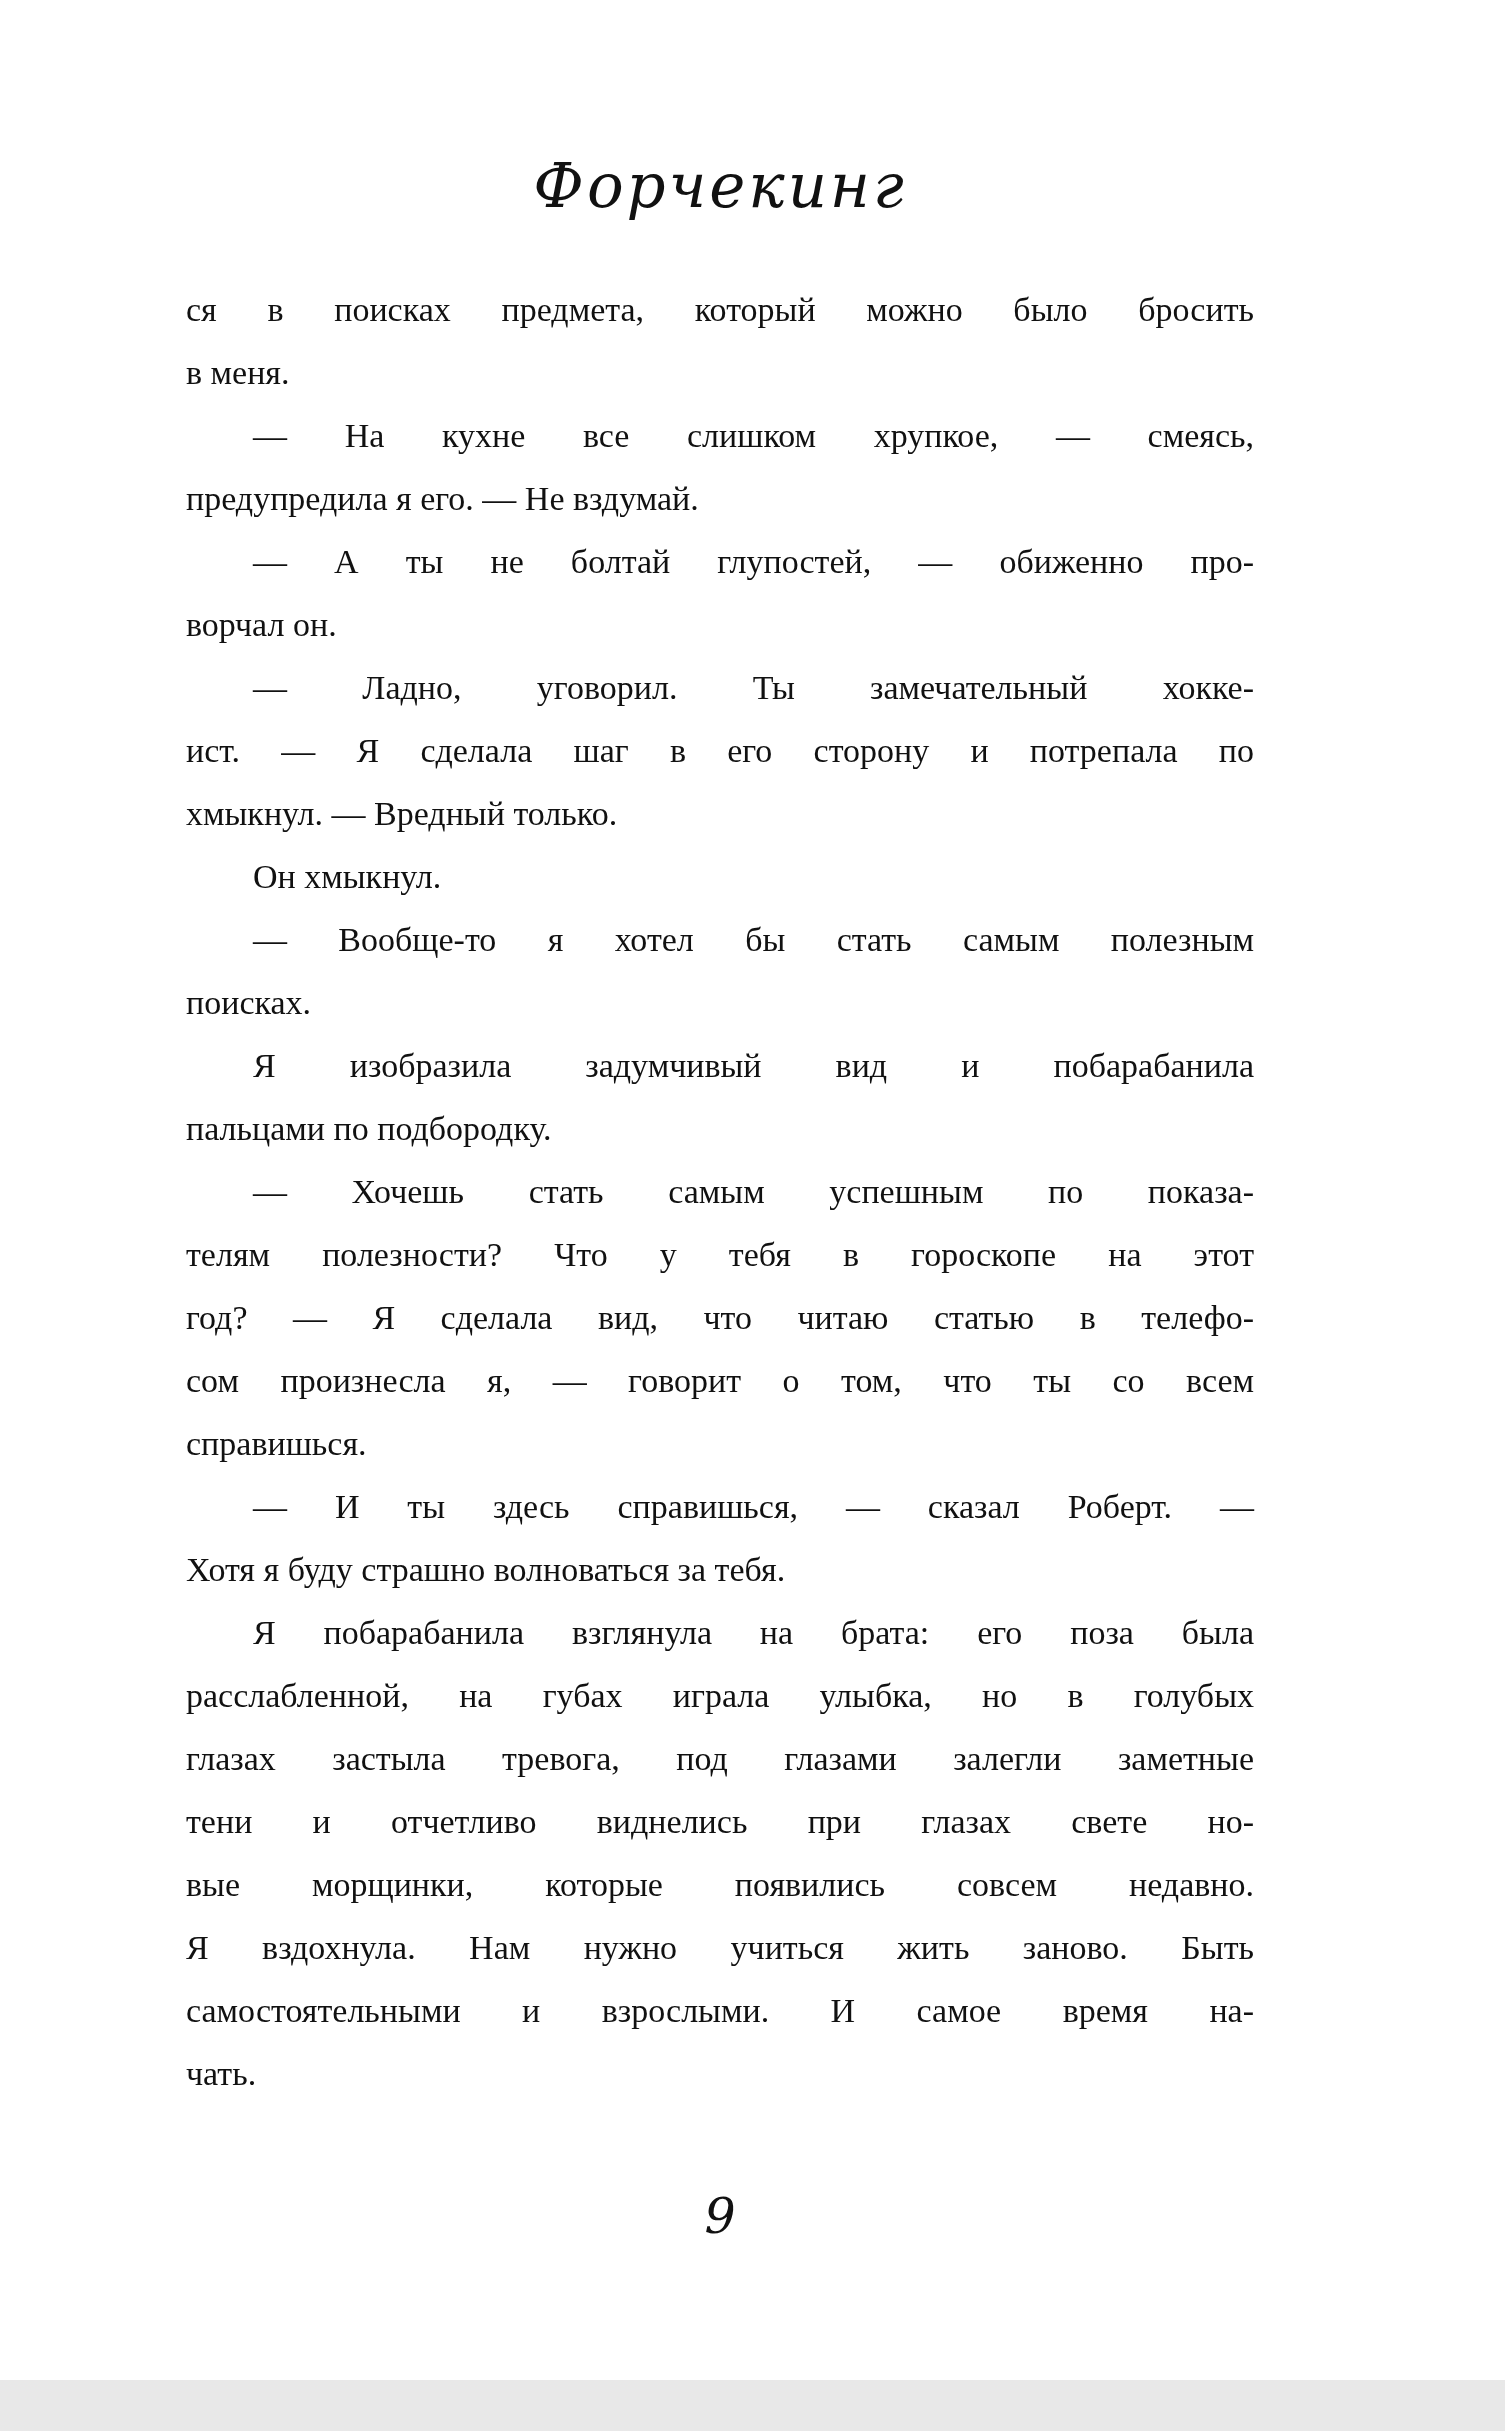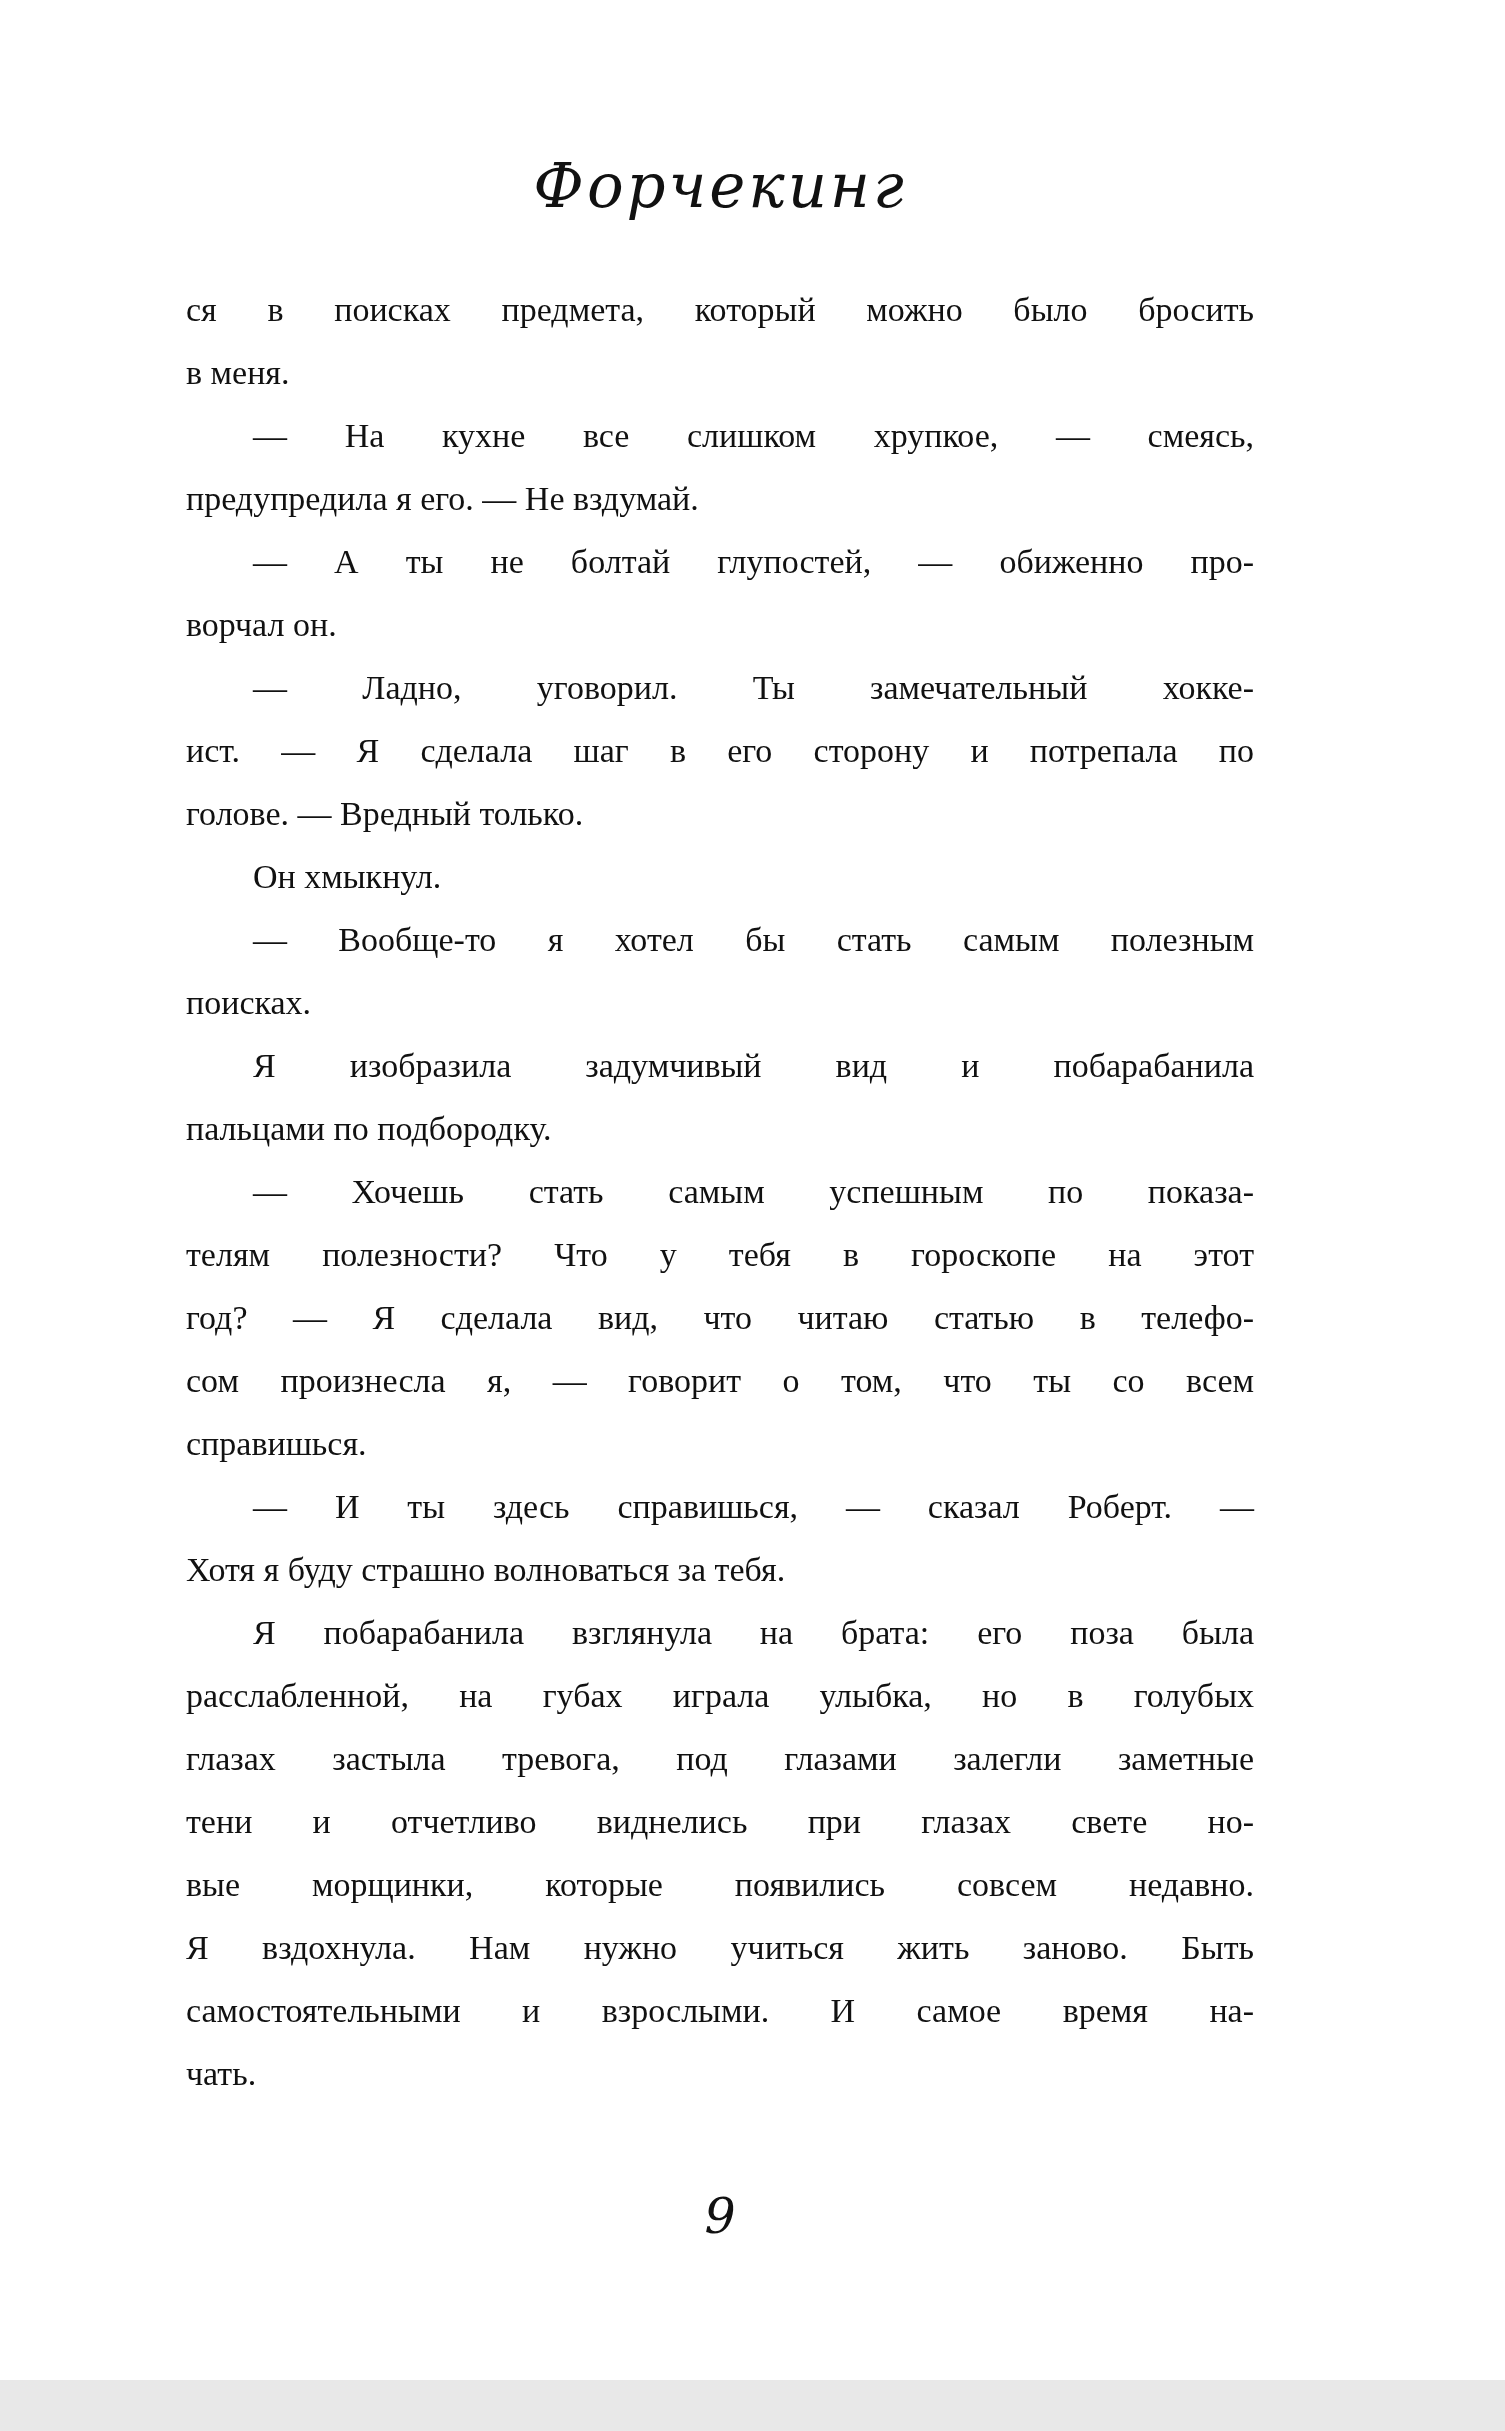--- a/index.html
+++ b/index.html
@@ -79,21 +79,21 @@
         <div class="line indent">— На кухне все слишком хрупкое, — смеясь,</div>
         <div class="line last">предупредила я его. — Не вздумай.</div>
       </div>
       <div class="paragraph">
         <div class="line indent">— А ты не болтай глупостей, — обиженно про-</div>
         <div class="line last">ворчал он.</div>
       </div>
       <div class="paragraph">
         <div class="line indent">— Ладно, уговорил. Ты замечательный хокке-</div>
         <div class="line">ист. — Я сделала шаг в его сторону и потрепала по</div>
-        <div class="line last">голове. — Вредный только.</div>
+        <div class="line last">хмыкнул. — Вредный только.</div>
       </div>
       <div class="paragraph">
         <div class="line last indent">Он хмыкнул.</div>
       </div>
       <div class="paragraph">
         <div class="line indent">— Вообще-то я хотел бы стать самым полезным</div>
         <div class="line last">поисках.</div>
       </div>
       <div class="paragraph">
         <div class="line indent">Я изобразила задумчивый вид и побарабанила</div>

